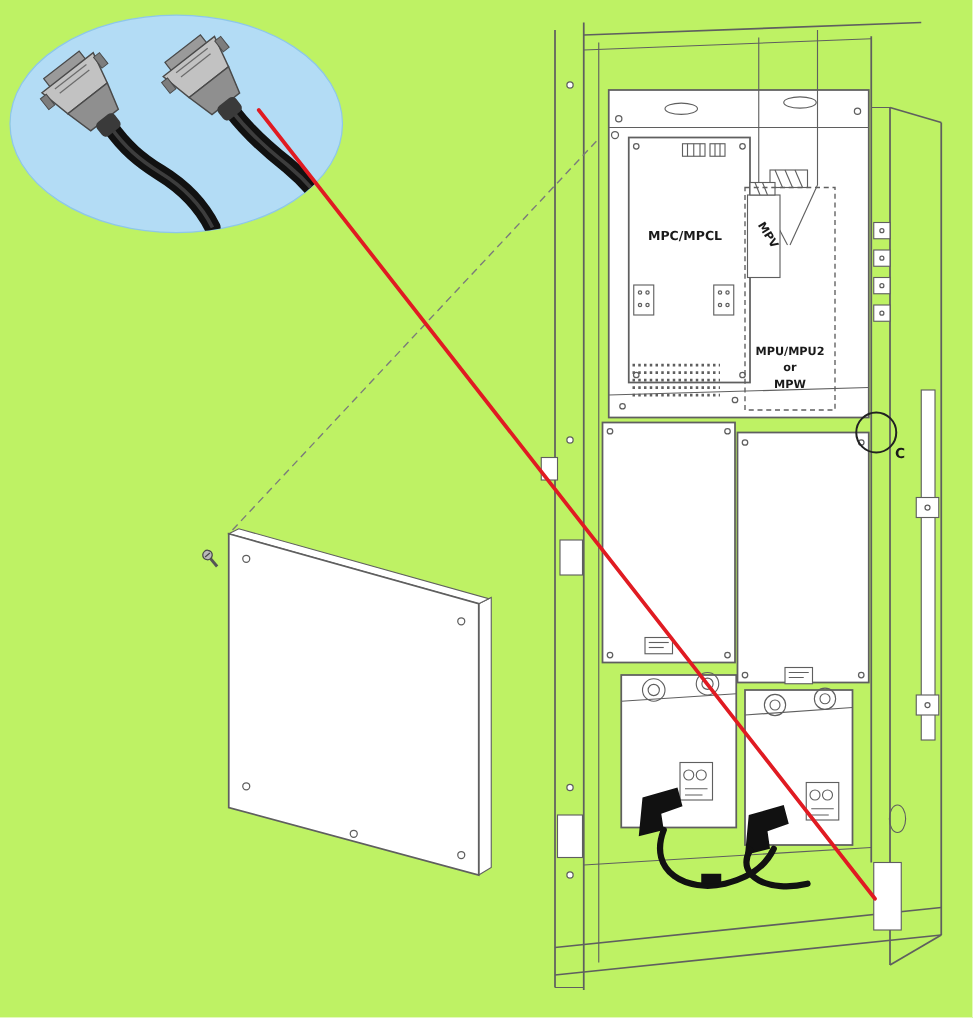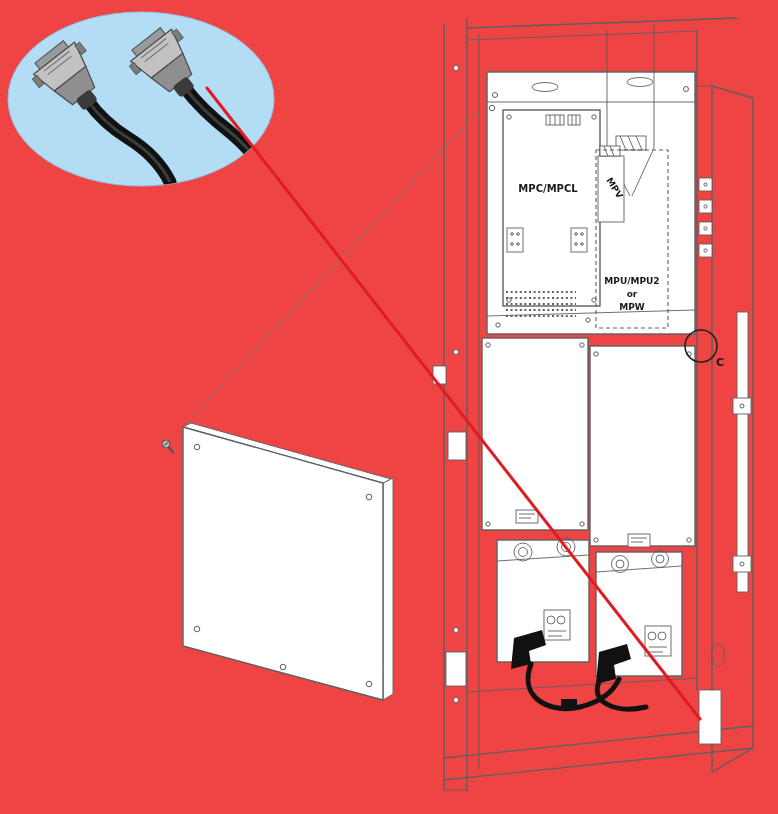--- a/index.html
+++ b/index.html
@@ -3,21 +3,21 @@
 <meta charset="utf-8">
 <style>
   :root{
     --c-callout:#e01b22;
     --c-inset:#b3dcf5;
     --c-line:#5f5f5f;
     --c-cable:#111111;
     --c-text:#1a1a1a;
   }
   html,body{margin:0;padding:0;background:#ffffff;}
-  .stage{width:778px;height:814px;position:relative;background:#ef4444;overflow:hidden;}
+  .stage{width:778px;height:814px;position:relative;background:#bef264;overflow:hidden;}
   svg{display:block;}
   .ln{stroke:var(--c-line);fill:none;stroke-width:1.4;}
   .ln-thin{stroke:var(--c-line);fill:none;stroke-width:0.9;}
   .box{stroke:var(--c-line);fill:#ffffff;stroke-width:1.4;}
   .box-thin{stroke:var(--c-line);fill:#ffffff;stroke-width:0.9;}
   .dash{stroke:#7a7a7a;fill:none;stroke-width:1.1;stroke-dasharray:6 4;}
   .dash2{stroke:var(--c-line);fill:none;stroke-width:1.1;stroke-dasharray:4 3;}
   .red{stroke:var(--c-callout);fill:none;stroke-width:3;stroke-linecap:round;}
   .cable{stroke:var(--c-cable);fill:none;stroke-linecap:round;}
   .blk{fill:var(--c-cable);stroke:none;}

